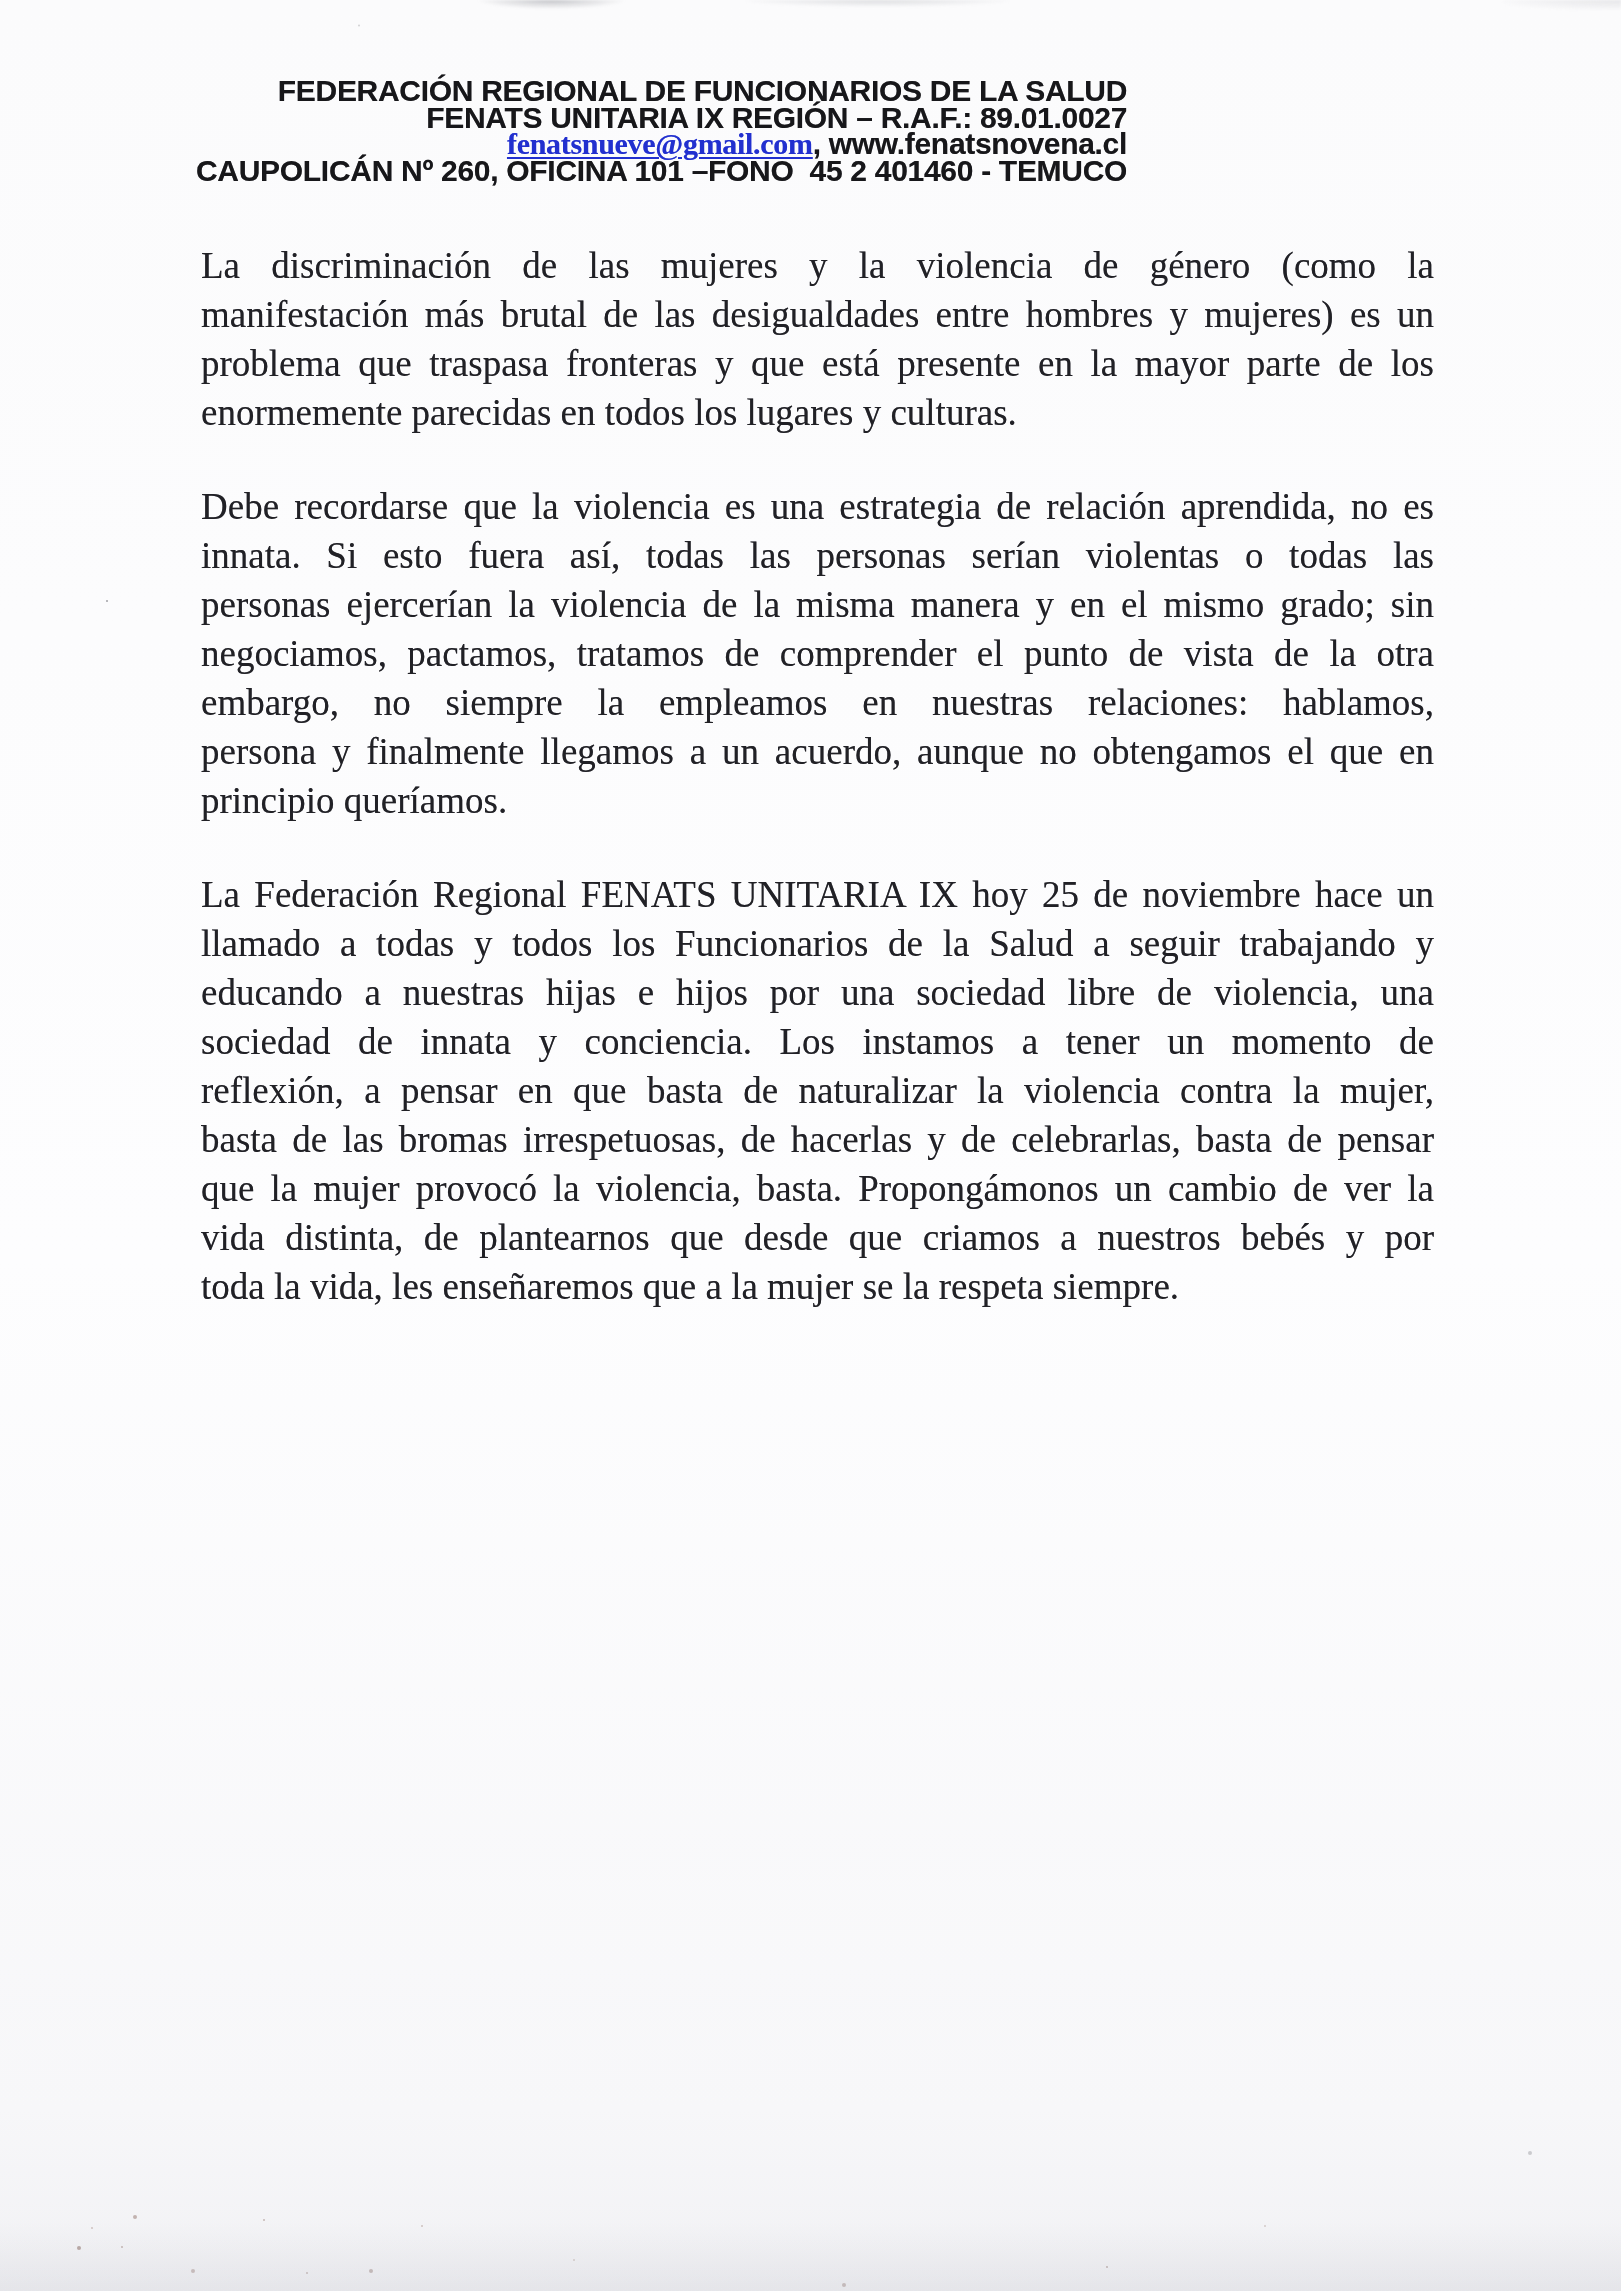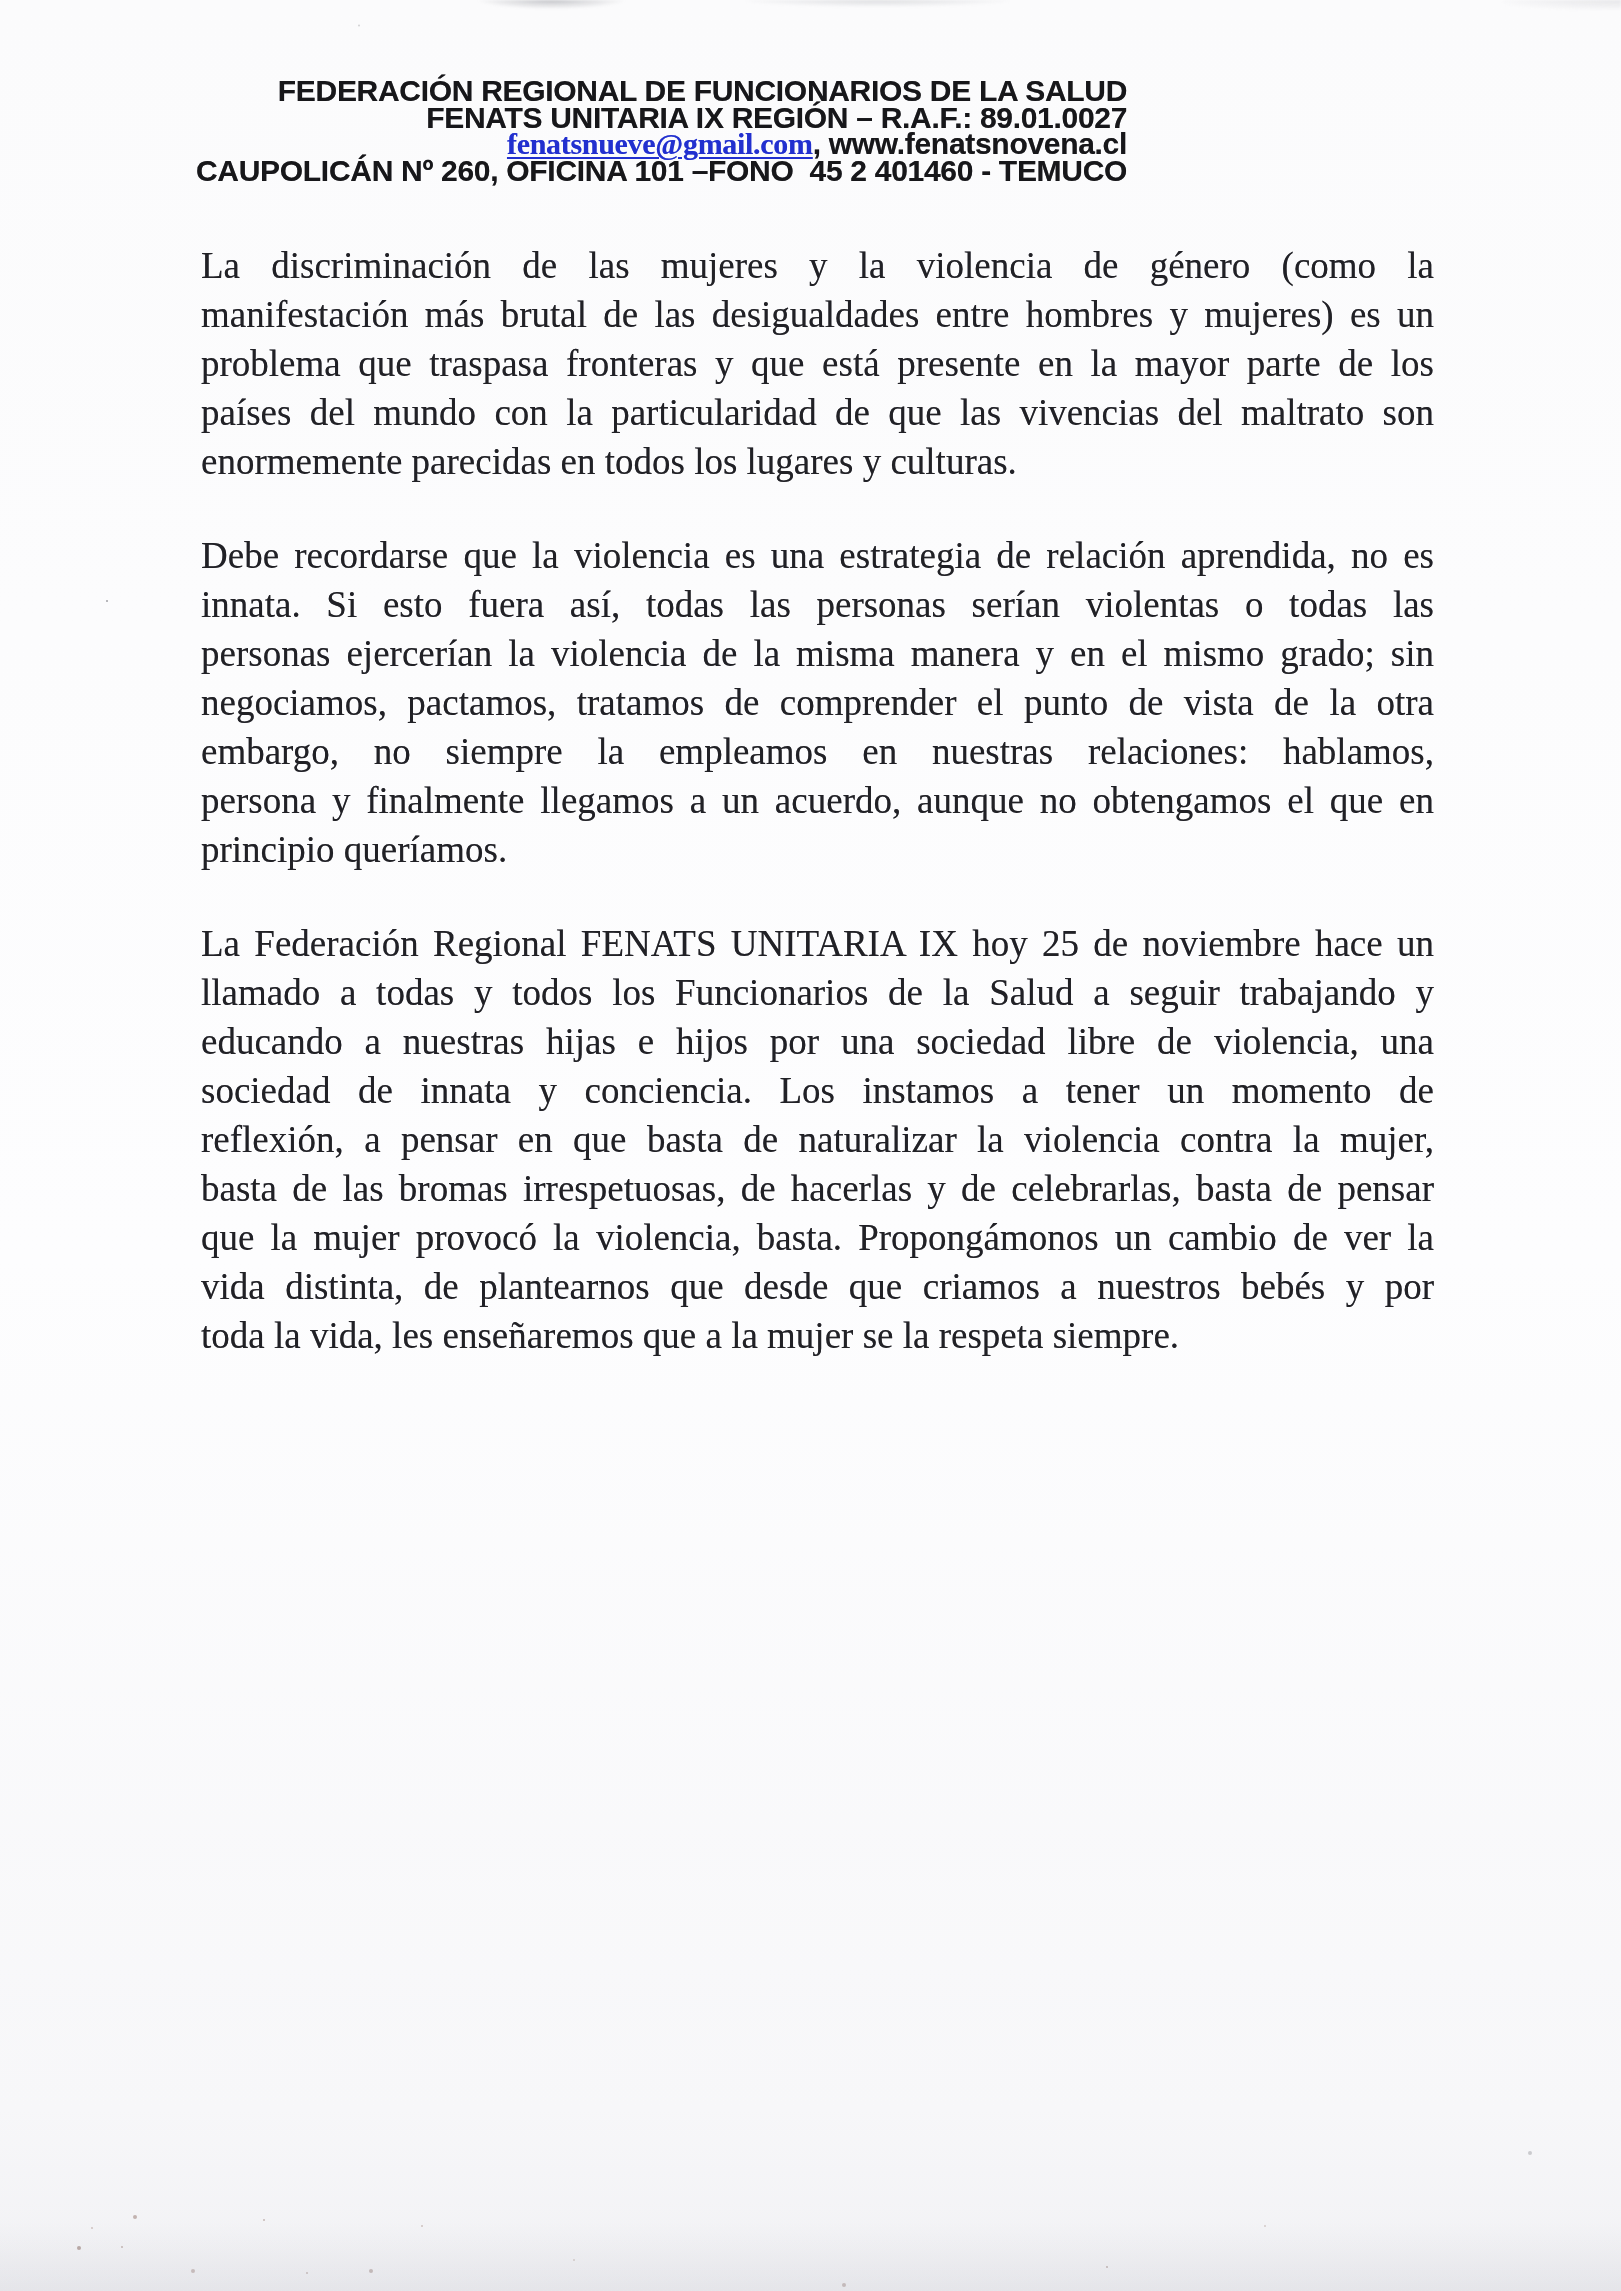--- a/index.html
+++ b/index.html
@@ -111,21 +111,20 @@
     <div class="lh-line">FENATS UNITARIA IX REGIÓN – R.A.F.: 89.01.0027</div>
     <div class="lh-line"><span class="email">fenatsnueve@gmail.com</span><span>, www.fenatsnovena.cl</span></div>
     <div class="lh-line">CAUPOLICÁN Nº 260, OFICINA 101 –FONO  45 2 401460 - TEMUCO</div>
   </div>
 
   <div class="body-text" id="paragraphs">
       <div class="para">
         <div class="ln">La discriminación de las mujeres y la violencia de género (como la</div>
         <div class="ln">manifestación más brutal de las desigualdades entre hombres y mujeres) es un</div>
         <div class="ln">problema que traspasa fronteras y que está presente en la mayor parte de los</div>
-        <div class="ln">países del mundo con la particularidad de que las vivencias del maltrato son</div>
         <div class="ln ln-last">enormemente parecidas en todos los lugares y culturas.</div>
       </div>
       <div class="para">
         <div class="ln">Debe recordarse que la violencia es una estrategia de relación aprendida, no es</div>
         <div class="ln">innata. Si esto fuera así, todas las personas serían violentas o todas las</div>
         <div class="ln">personas ejercerían la violencia de la misma manera y en el mismo grado; sin</div>
         <div class="ln">negociamos, pactamos, tratamos de comprender el punto de vista de la otra</div>
         <div class="ln">embargo, no siempre la empleamos en nuestras relaciones: hablamos,</div>
         <div class="ln">persona y finalmente llegamos a un acuerdo, aunque no obtengamos el que en</div>
         <div class="ln ln-last">principio queríamos.</div>

